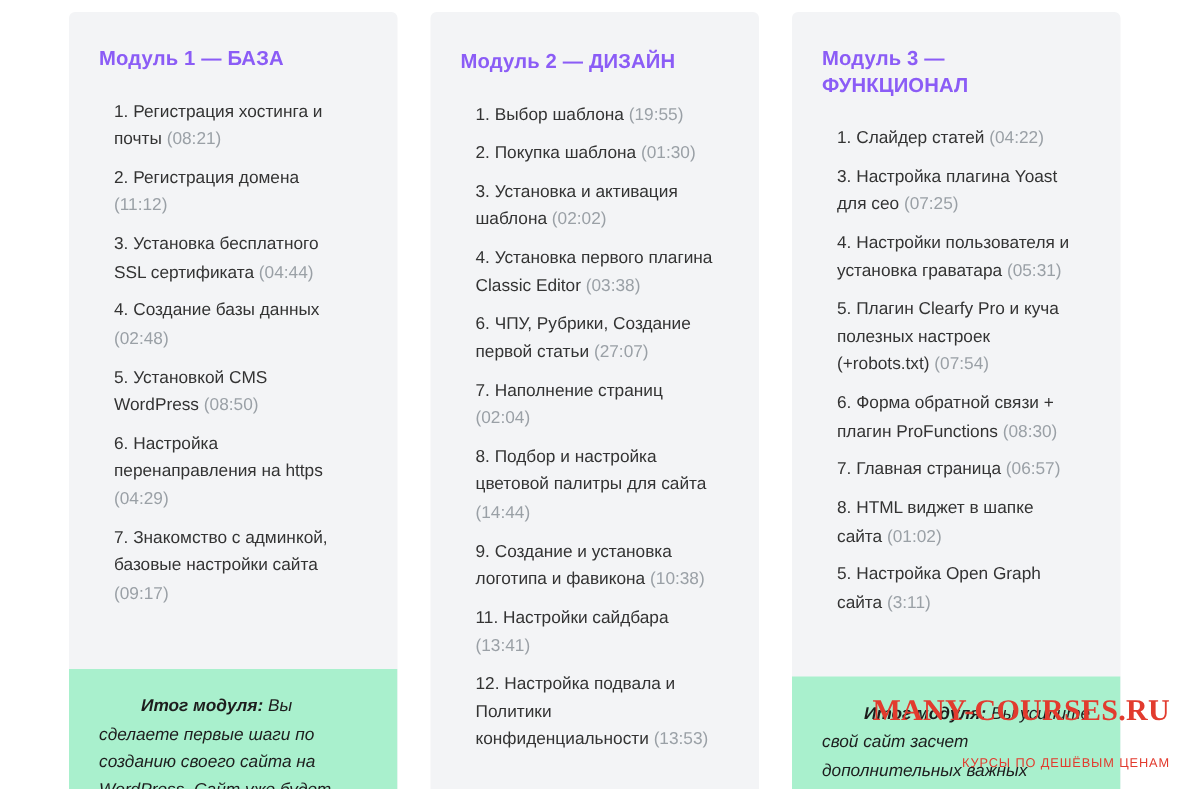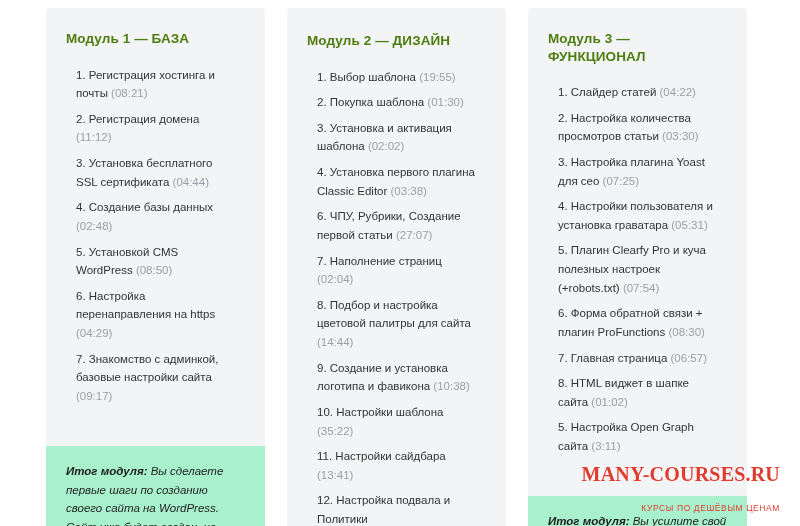--- a/index.html
+++ b/index.html
@@ -29,21 +29,21 @@
     padding: 0 0 0 0;
     box-sizing: border-box;
     overflow: hidden;
   }
   .col-inner {
     padding: 22px 20px 16px 20px;
   }
   .col-title {
     font-size: 13.5px;
     font-weight: bold;
-    color: #4d7c0f;
+    color: #8b5cf6;
     letter-spacing: .1px;
     margin: 0 0 18px 0;
     line-height: 1.3;
   }
   .lessons {
     margin: 10px;
     padding: 0;
     list-style: none;
   }
   .lesson {
@@ -60,20 +60,21 @@
     background: #a9f0cd;
     padding: 16px 20px 20px 20px;
     font-size: 11.5px;
     line-height: 1.65;
     color: #1d1d1d;
     font-style: italic;
   }
   .summary b {
     font-style: italic;
     font-weight: bold;
+    margin-left: 28px;
   }
   .summary .body {
     font-style: italic;
   }
   .col2 .col-inner { padding-top: 24px; }
   .spacer-16 { height: 14px; }
 
   .watermark {
     position: absolute;
     right: 20px;
@@ -127,35 +128,33 @@
       <div class="col-title">Модуль 2 — ДИЗАЙН</div>
       <ul class="lessons">
         <li class="lesson"><span>1. Выбор шаблона</span> <span class="dur">(19:55)</span></li>
         <li class="lesson"><span>2. Покупка шаблона</span> <span class="dur">(01:30)</span></li>
         <li class="lesson"><span>3. Установка и активация шаблона</span> <span class="dur">(02:02)</span></li>
         <li class="lesson"><span>4. Установка первого плагина Classic Editor</span> <span class="dur">(03:38)</span></li>
         <li class="lesson"><span>6. ЧПУ, Рубрики, Создание первой статьи</span> <span class="dur">(27:07)</span></li>
         <li class="lesson"><span>7. Наполнение страниц</span> <span class="dur">(02:04)</span></li>
         <li class="lesson"><span>8. Подбор и настройка цветовой палитры для сайта</span> <span class="dur">(14:44)</span></li>
         <li class="lesson"><span>9. Создание и установка логотипа и фавикона</span> <span class="dur">(10:38)</span></li>
-        <li class="lesson"><span>10. Настройки шаблона</span> <span class="dur">(35:22)</span></li>
         <li class="lesson"><span>11. Настройки сайдбара</span> <span class="dur">(13:41)</span></li>
         <li class="lesson"><span>12. Настройка подвала и Политики конфиденциальности</span> <span class="dur">(13:53)</span></li>
       </ul>
       <div class="spacer-16"></div>
     </div>
 
   </div>
 
   <div class="column col3">
     <div class="col-inner">
       <div class="col-title">Модуль 3 — ФУНКЦИОНАЛ</div>
       <ul class="lessons">
         <li class="lesson"><span>1. Слайдер статей</span> <span class="dur">(04:22)</span></li>
-        <li class="lesson"><span>2. Настройка количества просмотров статьи</span> <span class="dur">(03:30)</span></li>
         <li class="lesson"><span>3. Настройка плагина Yoast для сео</span> <span class="dur">(07:25)</span></li>
         <li class="lesson"><span>4. Настройки пользователя и установка граватара</span> <span class="dur">(05:31)</span></li>
         <li class="lesson"><span>5. Плагин Clearfy Pro и куча полезных настроек (+robots.txt)</span> <span class="dur">(07:54)</span></li>
         <li class="lesson"><span>6. Форма обратной связи + плагин ProFunctions</span> <span class="dur">(08:30)</span></li>
         <li class="lesson"><span>7. Главная страница</span> <span class="dur">(06:57)</span></li>
         <li class="lesson"><span>8. HTML виджет в шапке сайта</span> <span class="dur">(01:02)</span></li>
         <li class="lesson"><span>5. Настройка Open Graph сайта</span> <span class="dur">(3:11)</span></li>
       </ul>
       <div class="spacer-16"></div>
     </div>

